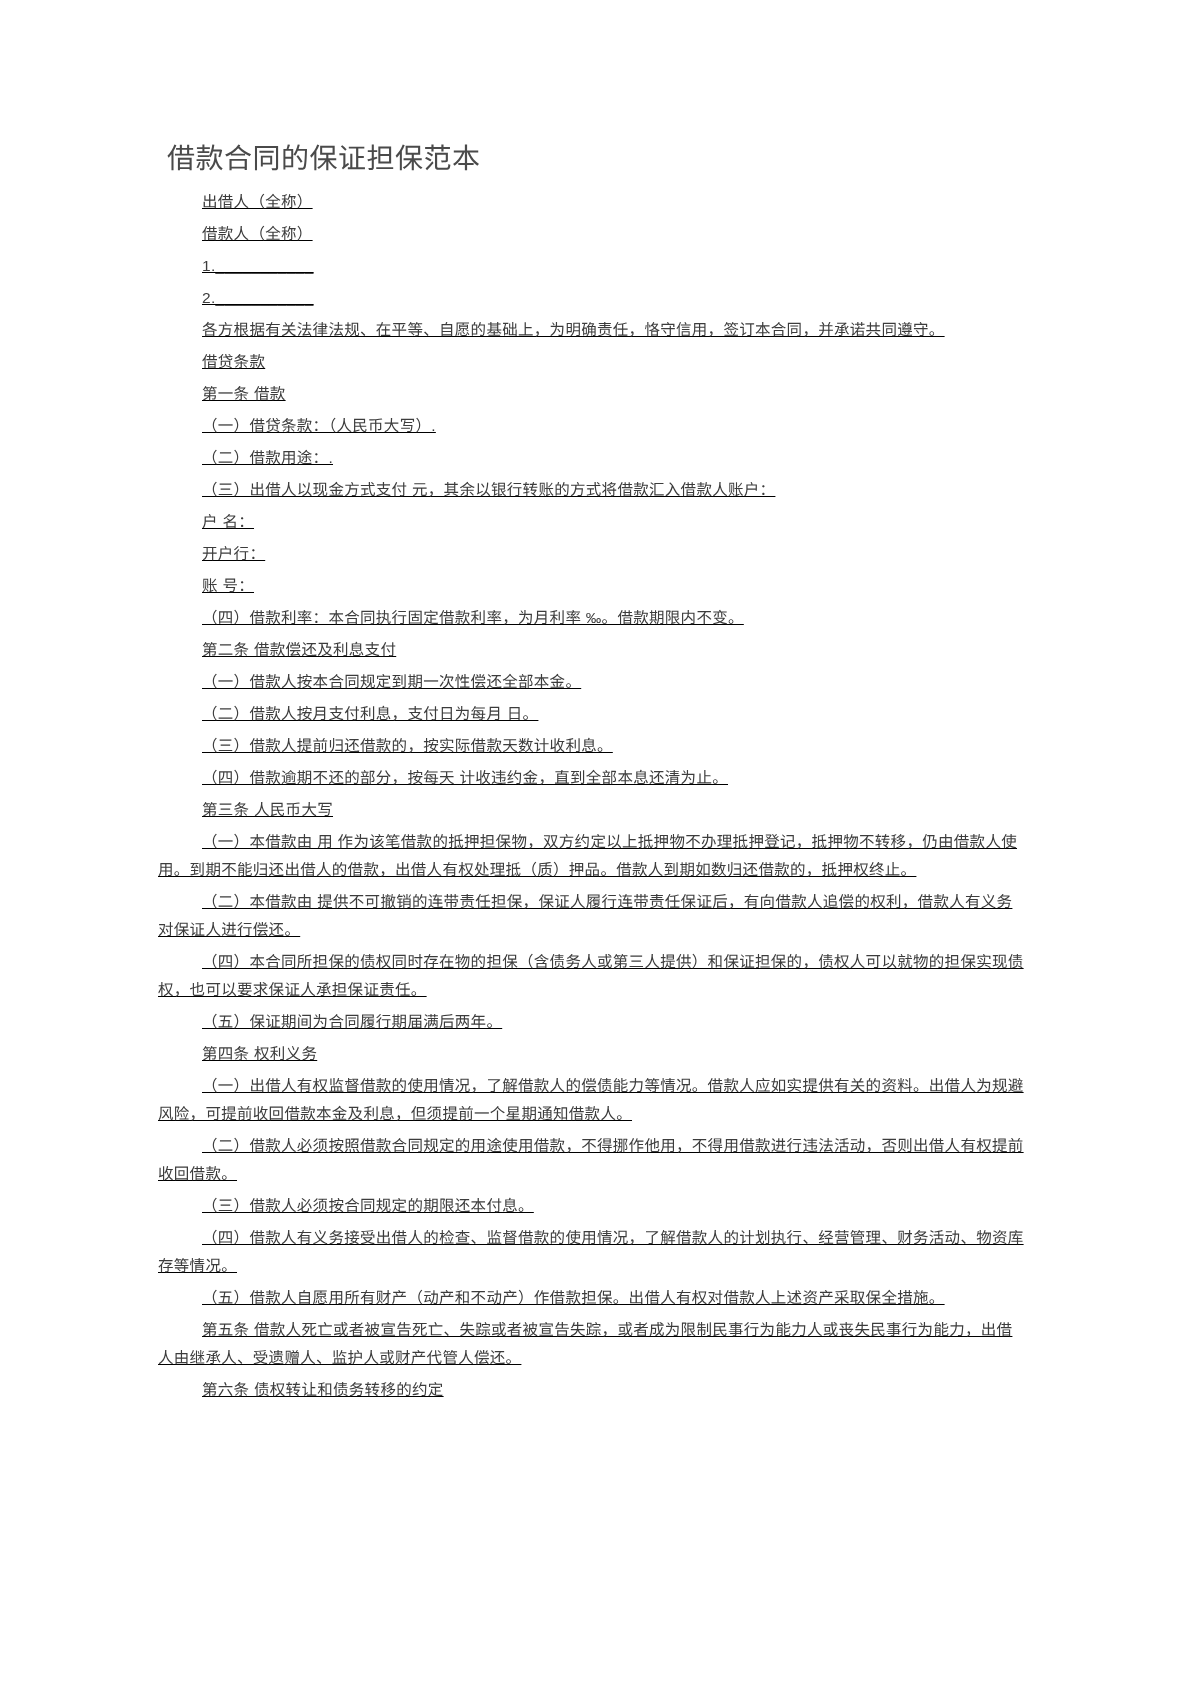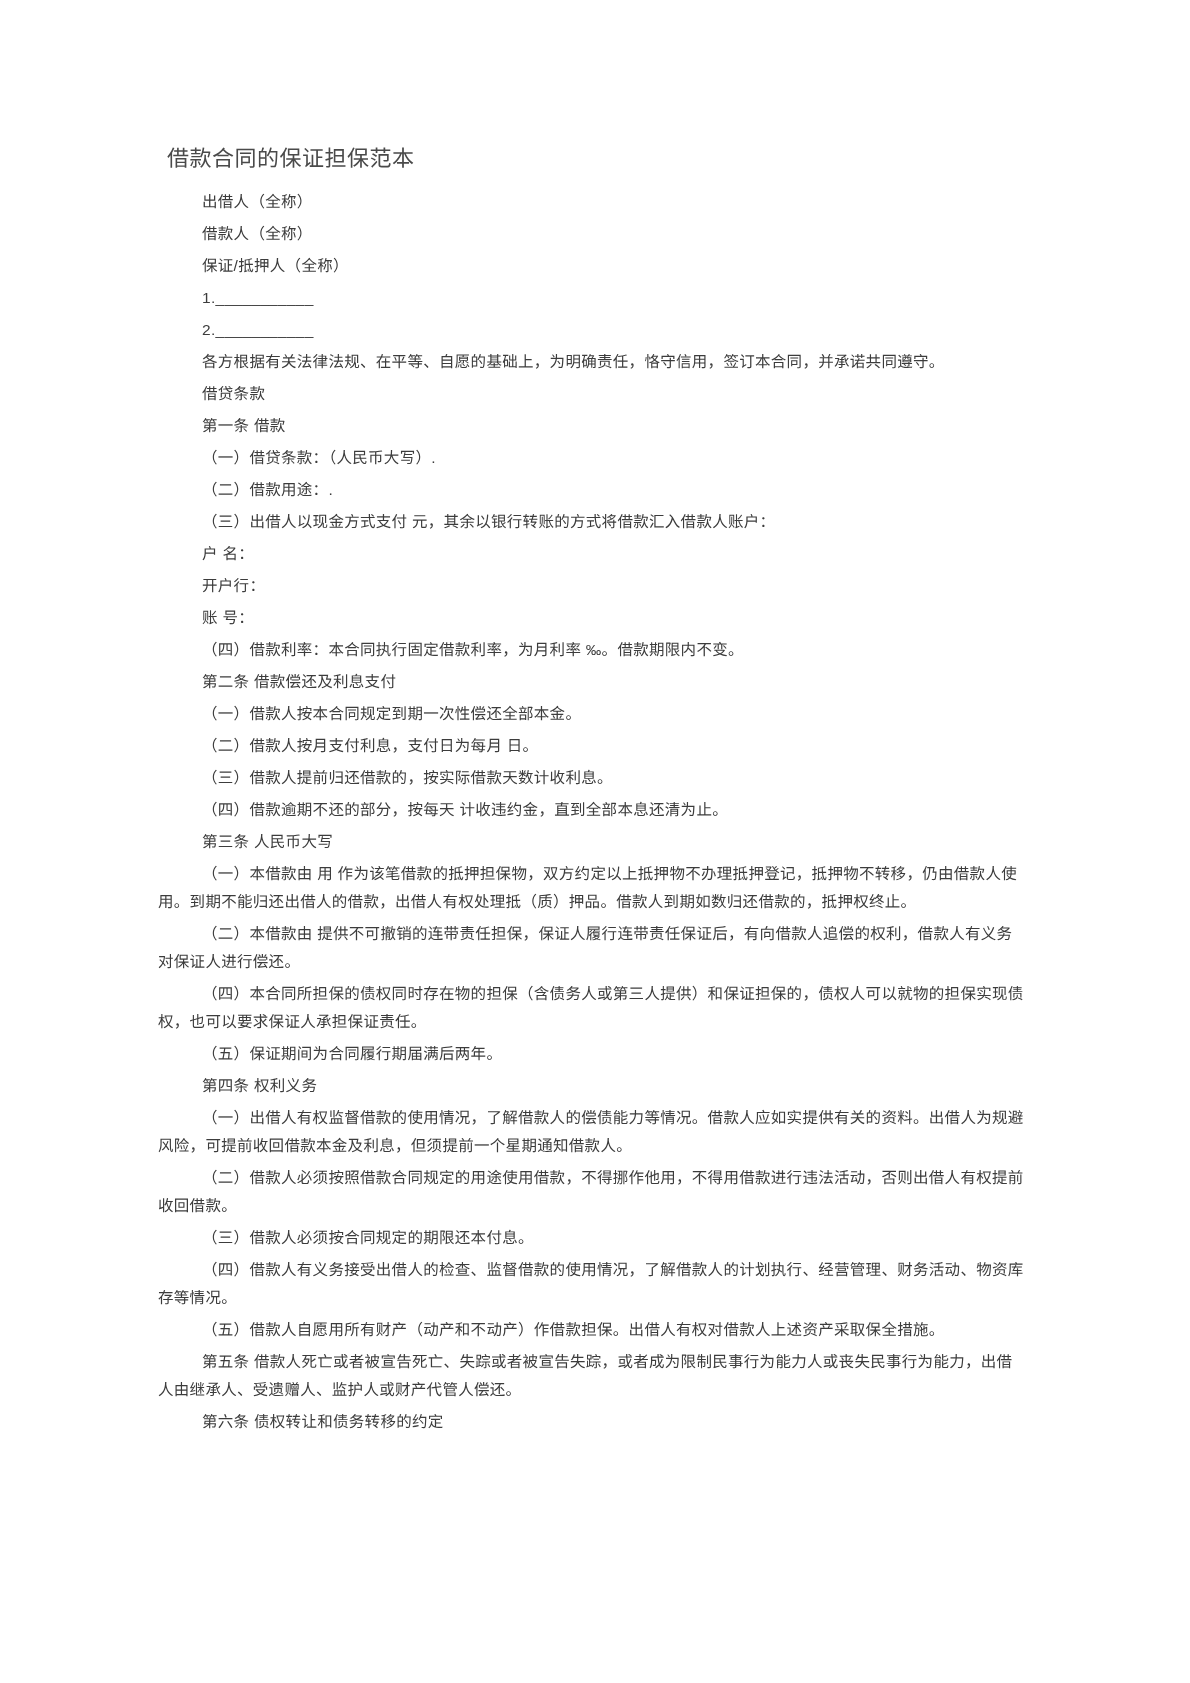--- a/index.html
+++ b/index.html
@@ -16,49 +16,49 @@
   .page {
     box-sizing: border-box;
     width: 1190px;
     height: 1683px;
     background: #ffffff;
     padding: 144px 165px 40px 158px;
   }
   .doc-title {
     font-family: "Liberation Serif", "DejaVu Serif", serif;
     font-weight: 400;
-    font-size: 22px;
+    font-size: 28px;
     letter-spacing: 0.5px;
     color: #4a4a4a;
     margin: 0 0 14px 9px;
     line-height: 30px;
   }
   .contract-body {
     width: 867px;
+    text-decoration: underline;
   }
   .contract-body p {
     margin: 0 0 4px 0;
     font-size: 15.5px;
     line-height: 28px;
     letter-spacing: 0.3px;
     color: #3c3c3c;
     text-indent: 44px;
     word-break: normal;
     overflow-wrap: break-word;
   }
 </style>
 </head>
 <body>
 
 <div class="page">
   <h1 class="doc-title">借款合同的保证担保范本</h1>
   <article class="contract-body">
       <p>出借人（全称）</p>
       <p>借款人（全称）</p>
-      <p>保证/抵押人（全称）</p>
       <p>1.___________</p>
       <p>2.___________</p>
       <p>各方根据有关法律法规、在平等、自愿的基础上，为明确责任，恪守信用，签订本合同，并承诺共同遵守。</p>
       <p>借贷条款</p>
       <p>第一条 借款</p>
       <p>（一）借贷条款：（人民币大写）.</p>
       <p>（二）借款用途：.</p>
       <p>（三）出借人以现金方式支付 元，其余以银行转账的方式将借款汇入借款人账户：</p>
       <p>户 名：</p>
       <p>开户行：</p>

